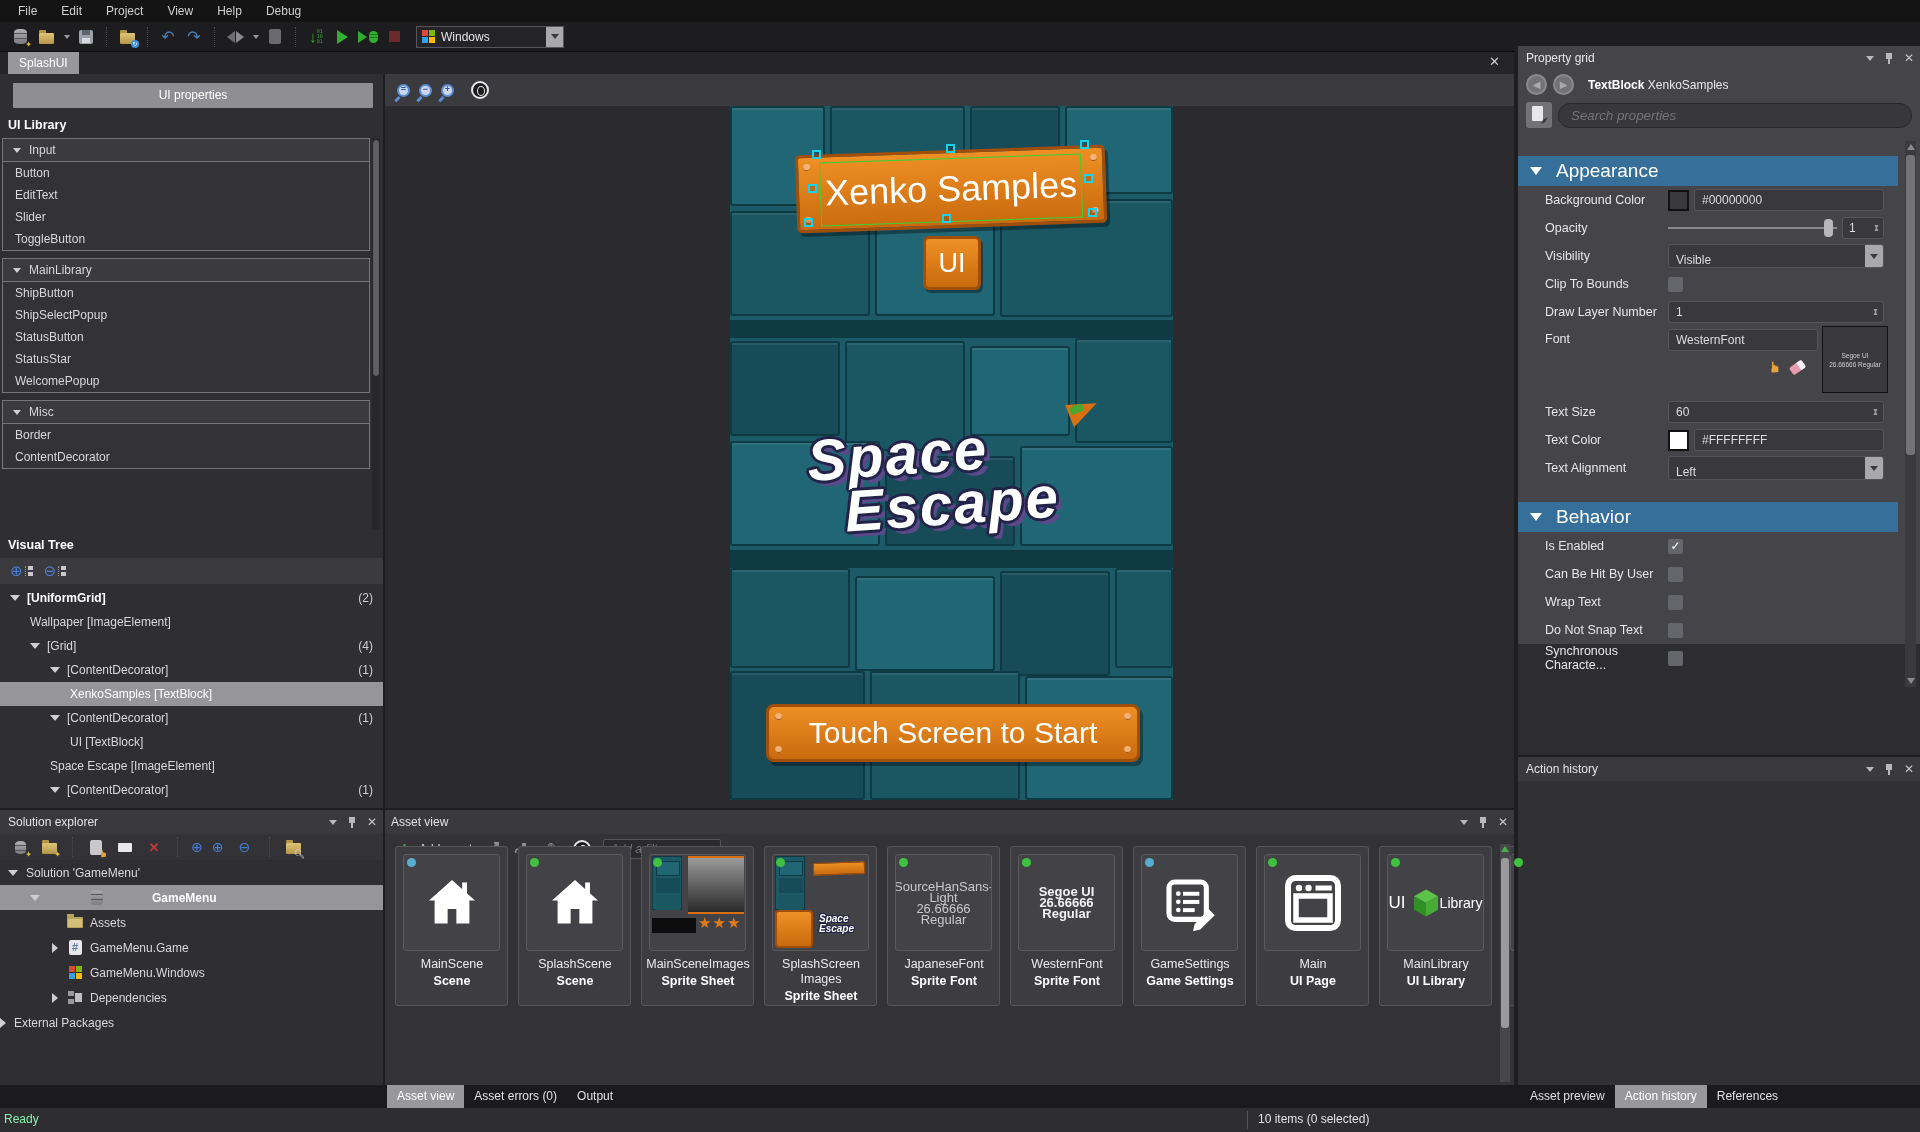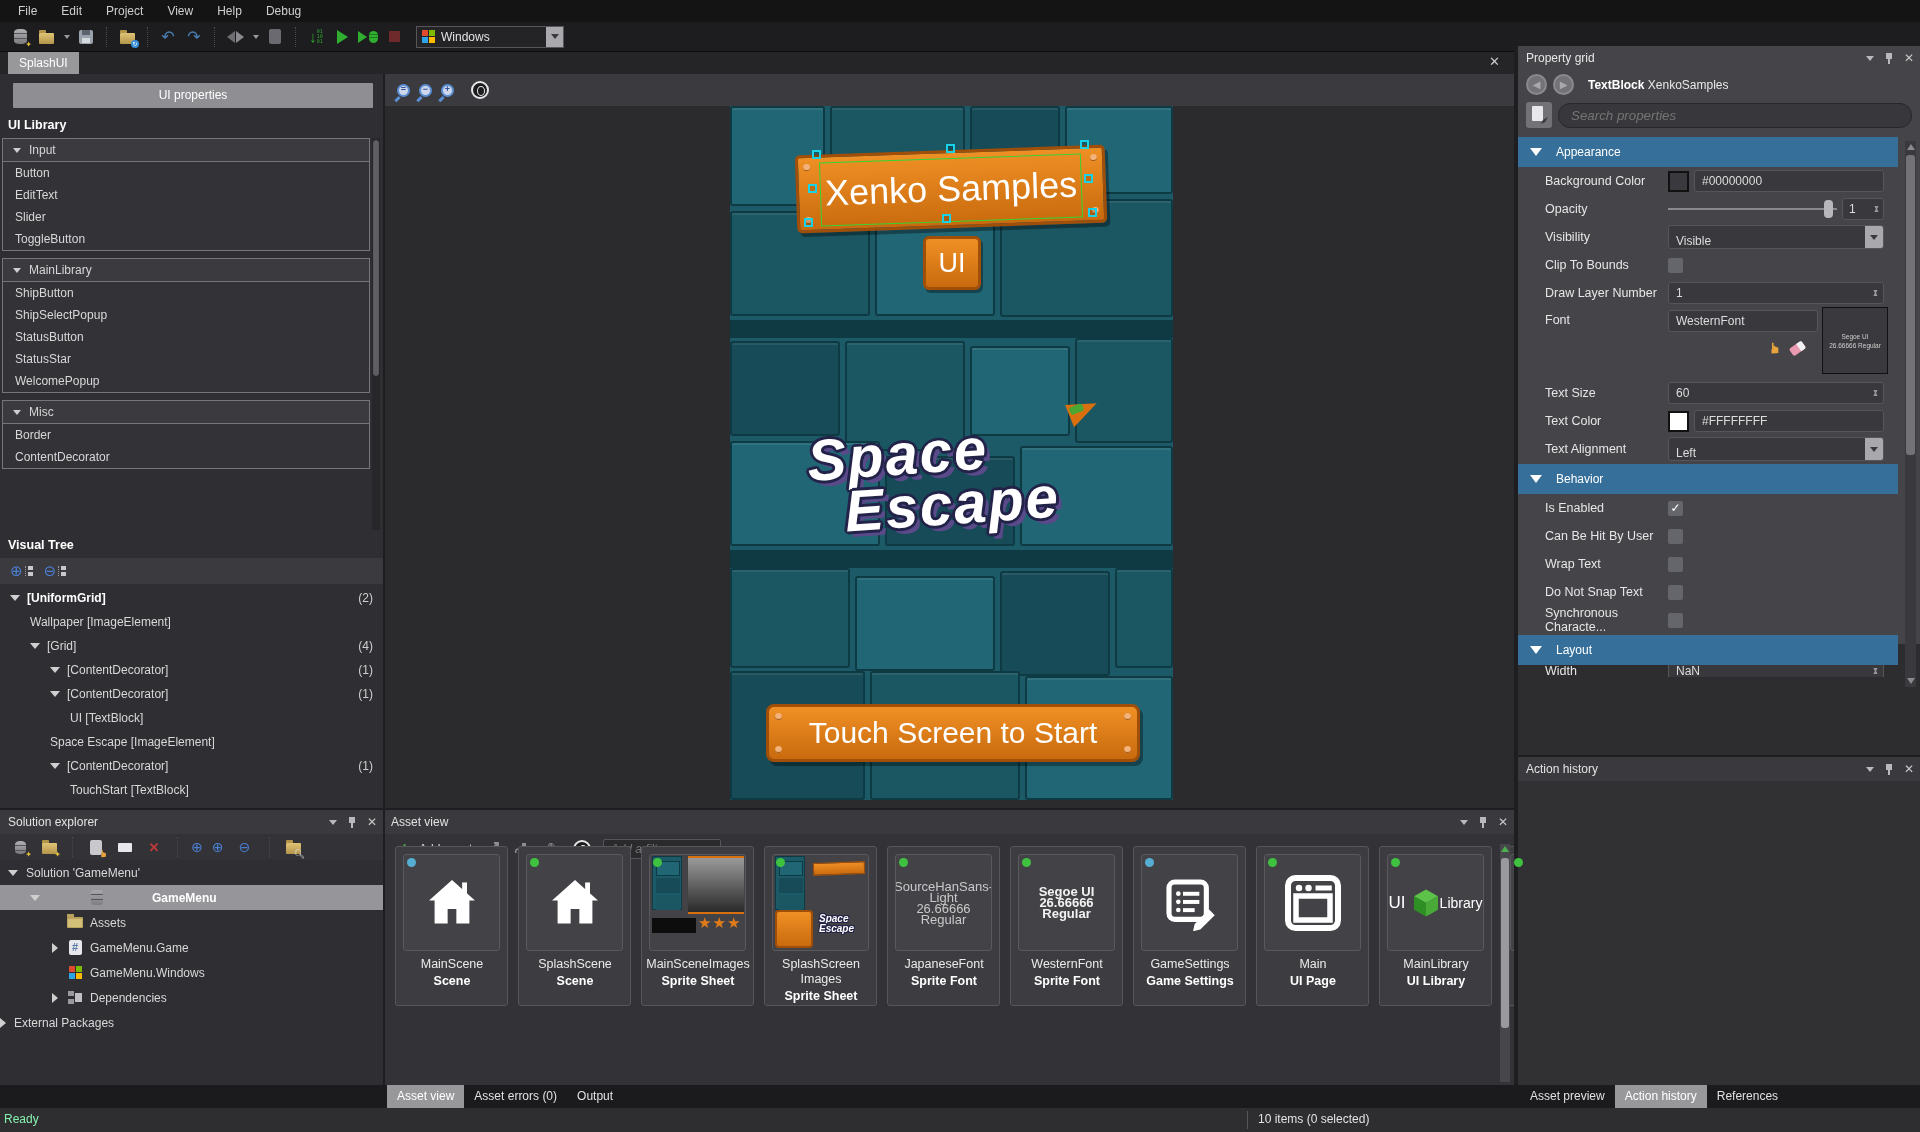--- a/index.html
+++ b/index.html
@@ -188,21 +188,21 @@
   #pg-nav{position:absolute;left:8px;top:28px;display:flex;align-items:center;gap:6px;}
   .navbtn{width:21px;height:21px;border-radius:50%;background:#737377;color:#a9a9ad;display:flex;align-items:center;justify-content:center;font-size:10px;border:2px solid #8a8a8e;}
   #pg-target{margin-left:8px;color:#e8e8e8;}
   #pg-target b{color:#fff;}
   #pg-searchrow{position:absolute;left:8px;top:56px;width:386px;height:26px;display:flex;gap:6px;align-items:center;}
   #pg-searchbtn{width:26px;height:26px;background:#737377;border-radius:3px;position:relative;}
   #pg-searchbtn::before{content:"";position:absolute;left:6px;top:4px;width:11px;height:15px;background:#e8e8ec;border-radius:1px;}
   #pg-searchbtn::after{content:"";position:absolute;right:4px;bottom:4px;width:7px;height:7px;background:#3a3a3e;clip-path:polygon(0 100%,30% 40%,100% 0,60% 70%);}
   #pg-search{flex:1;height:25px;background:#38383c;border:1px solid #28282c;border-radius:12px;color:#9a9a9e;font-style:italic;padding:0 12px;line-height:23px;}
   #pg-body{position:absolute;left:0;top:90px;width:380px;height:552px;overflow:hidden;}
-  .sect{height:30px;background:#366f9a;display:flex;align-items:center;color:#fff;font-size:12px;margin-top:1px;}
+  .sect{height:30px;background:#366f9a;display:flex;align-items:center;color:#fff;font-size:19px;margin-top:20px;}
   .sect .tri{width:0;height:0;border-left:6px solid transparent;border-right:6px solid transparent;border-top:8px solid #fff;margin:0 14px 0 12px;}
   .prow{display:flex;align-items:center;min-height:28px;position:relative;}
   .plabel{width:150px;padding-left:27px;color:#e6e6e6;font-size:12.5px;}
   .pctrl{flex:1;display:flex;align-items:center;gap:5px;padding-right:14px;position:relative;}
   .swatch{width:21px;height:21px;border:2px solid #111;background:#3a3a3e;}
   .swatch.white{background:#fff;}
   .field{flex:1;height:22px;background:#39393d;border:1px solid #55555a;border-radius:3px;color:#ddd;padding:0 7px;line-height:20px;position:relative;}
   .field.spin::after{content:"▲";position:absolute;right:4px;top:1px;font-size:7px;color:#9a9aa0;}
   .field.spin::before{content:"▼";position:absolute;right:4px;bottom:1px;font-size:7px;color:#9a9aa0;}
   .dd{flex:1;height:24px;background:#39393d;border:1px solid #55555a;border-radius:3px;color:#ddd;display:flex;align-items:flex-end;position:relative;}
@@ -371,20 +371,24 @@
         <div class="trow" style="padding-left: 30px;">
           <span class="expander"></span>
           <span class="tlabel">[Grid]</span>
           <span class="tcount">(4)</span>
         </div>
         <div class="trow" style="padding-left: 50px;">
           <span class="expander"></span>
           <span class="tlabel">[ContentDecorator]</span>
           <span class="tcount">(1)</span>
         </div>
+        <div class="trow selected" style="padding-left: 70px;">
+          <span class="noexp"></span>
+          <span class="tlabel">XenkoSamples [TextBlock]</span>
+        </div>
         <div class="trow" style="padding-left: 50px;">
           <span class="expander"></span>
           <span class="tlabel">[ContentDecorator]</span>
           <span class="tcount">(1)</span>
         </div>
         <div class="trow" style="padding-left: 70px;">
           <span class="noexp"></span>
           <span class="tlabel">UI [TextBlock]</span>
         </div>
         <div class="trow" style="padding-left: 50px;">

